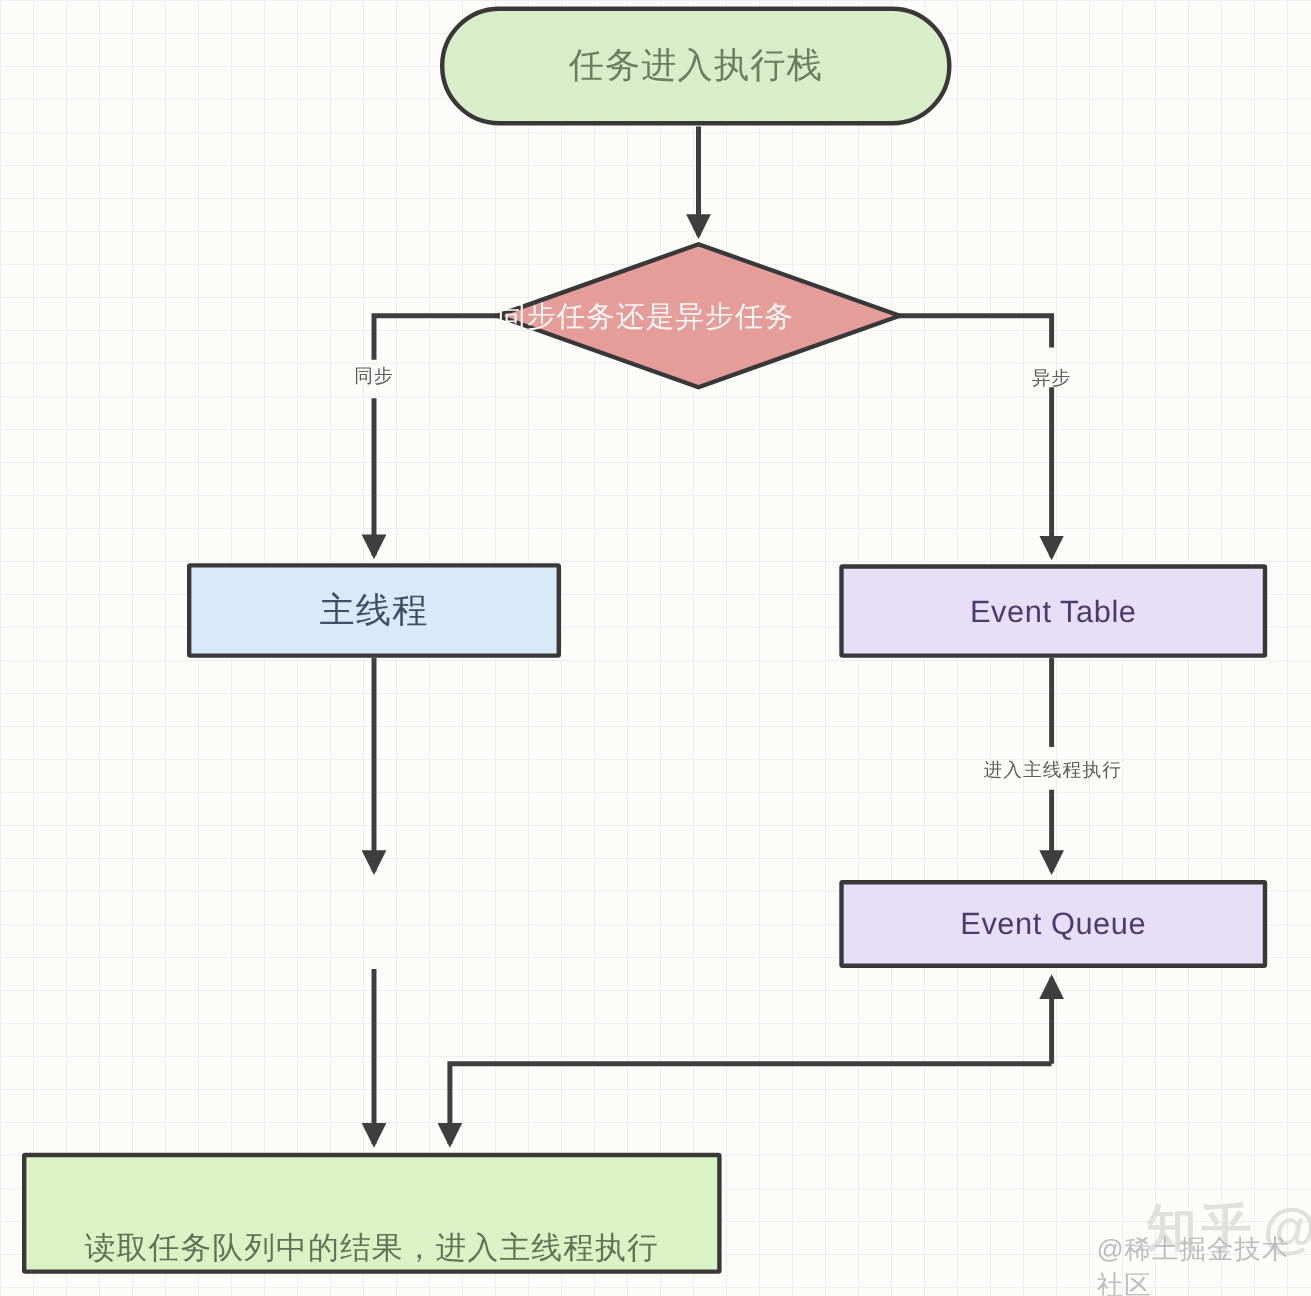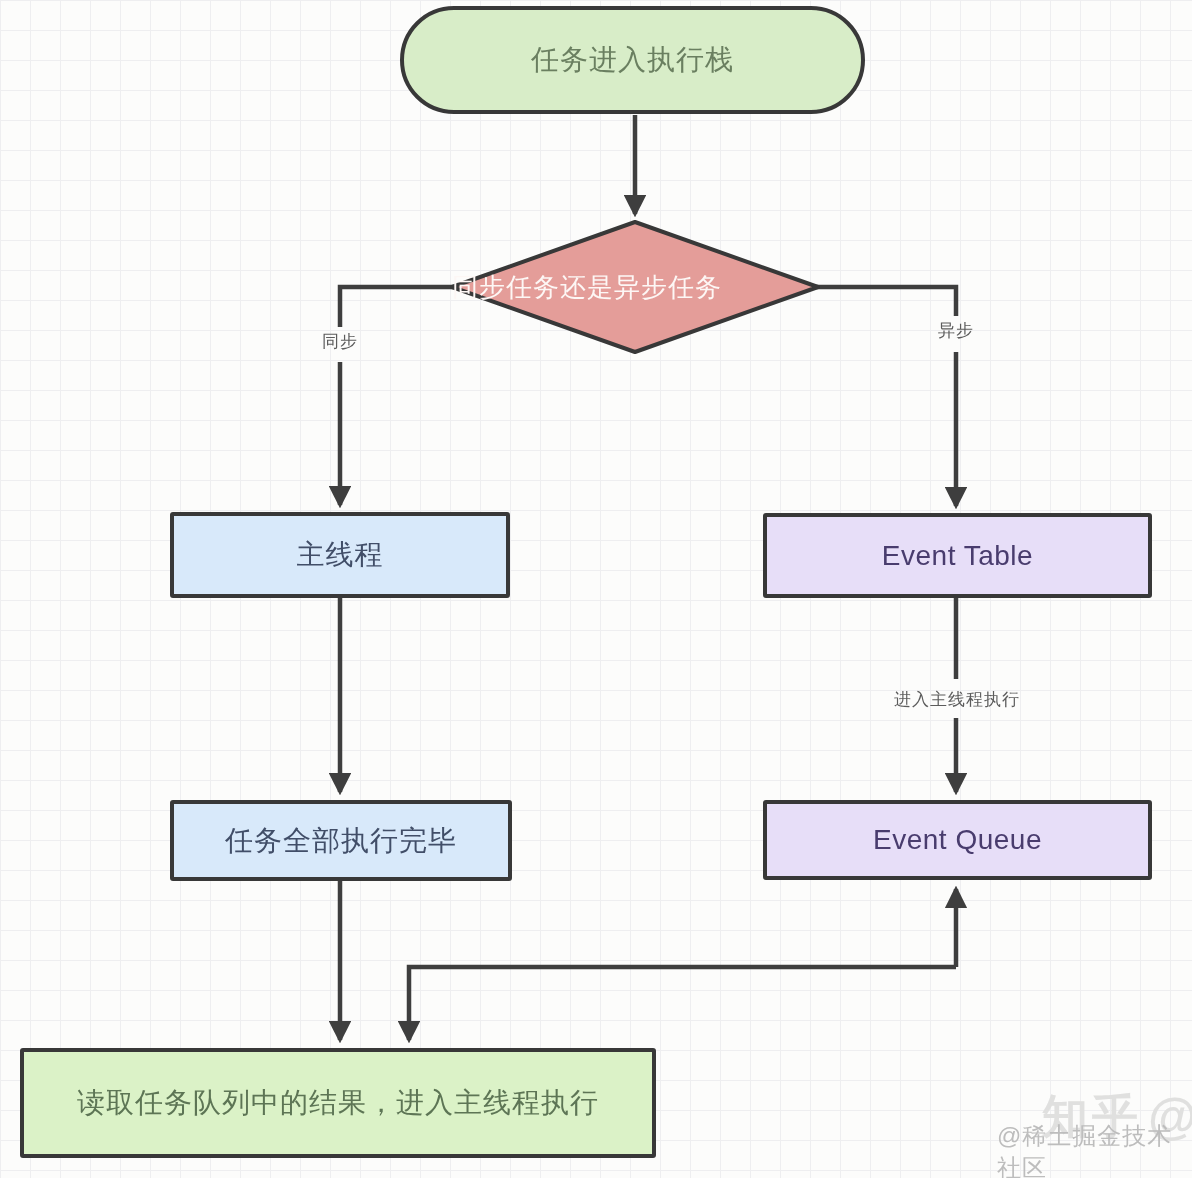--- a/index.html
+++ b/index.html
@@ -17,39 +17,39 @@
       linear-gradient(to bottom,#eeeef0 1px,transparent 1px);
     background-size:30px 30px;
   }
   .edges{position:absolute;left:0;top:0;pointer-events:none;}
   .node{
     position:absolute;
     display:flex;align-items:center;justify-content:center;
     border:4px solid #383838;
     box-sizing:border-box;
     text-align:center;
-    font-size:28px;
+    font-size:32px;
     letter-spacing:1px;
   }
   .node-start{left:400px;top:6px;width:465px;height:108px;border-radius:54px;}
   .node-main-thread{left:170px;top:512px;width:340px;height:86px;border-radius:3px;}
   .node-event-table{left:763px;top:513px;width:389px;height:85px;border-radius:3px;font-size:28px;letter-spacing:0.5px;}
   .node-tasks-done{left:170px;top:800px;width:342px;height:81px;border-radius:3px;}
   .node-event-queue{left:763px;top:800px;width:389px;height:80px;border-radius:3px;font-size:28px;letter-spacing:0.5px;}
-  .node-read-queue{left:20px;top:1048px;width:636px;height:110px;border-radius:3px;font-size:28px;}
+  .node-read-queue{left:20px;top:1048px;width:636px;height:110px;border-radius:3px;font-size:28px;align-items:flex-end;}
   .decision-label{
     position:absolute;left:452px;top:271px;width:366px;height:32px;
     line-height:32px;text-align:left;font-size:26px;letter-spacing:1px;
   }
   .edge-label{
     position:absolute;text-align:center;
     color:#5c5c5c;font-size:17px;letter-spacing:1px;
   }
   .edge-label-sync{left:285px;top:330px;width:110px;}
-  .edge-label-async{left:901px;top:319px;width:110px;}
+  .edge-label-async{left:901px;top:332px;width:110px;}
   .edge-label-register{left:857px;top:688px;width:200px;}
   .wm-zhihu{
     position:absolute;left:1042px;top:1086px;
     font-size:46px;font-weight:bold;color:#e0e0df;letter-spacing:4px;
     z-index:1;
   }
   .wm-at{
     position:absolute;left:1148px;top:1088px;
     font-size:50px;font-weight:bold;color:#e0e0df;
     z-index:1;
@@ -104,23 +104,20 @@
   </div>
 
   <div class="node node-main-thread" style="background: rgb(216, 233, 250); color: rgb(65, 78, 104);">
     <span>主线程</span>
   </div>
 
   <div class="node node-event-table" style="background: rgb(231, 222, 248); color: rgb(73, 60, 110);">
     <span>Event Table</span>
   </div>
 
-  <div class="node node-tasks-done" style="background: rgb(216, 233, 250); color: rgb(65, 78, 104);">
-    <span>任务全部执行完毕</span>
-  </div>
 
   <div class="node node-event-queue" style="background: rgb(231, 222, 248); color: rgb(73, 60, 110); justify-content: center;">
     <span>Event Queue</span>
   </div>
 
   <div class="node node-read-queue" style="background: rgb(219, 242, 199); color: rgb(93, 117, 85);">
     <span>读取任务队列中的结果，进入主线程执行</span>
   </div>
 
   <div class="edge-label edge-label-sync">同步</div>

